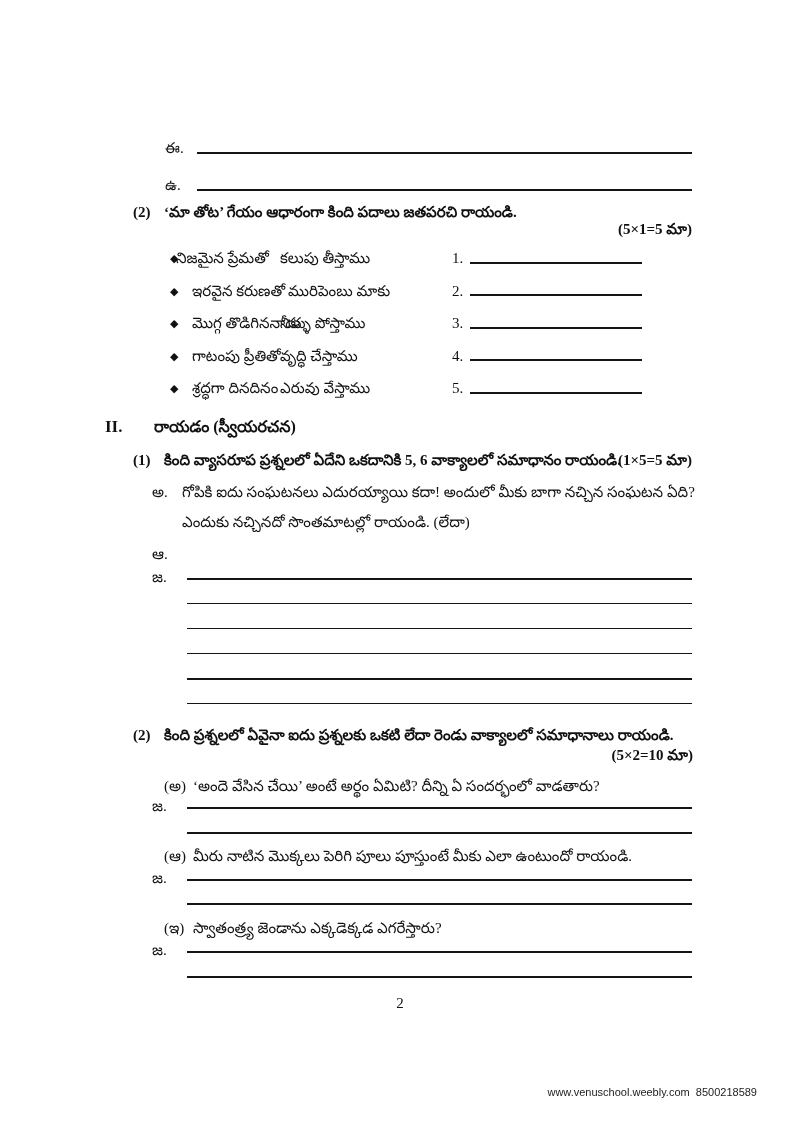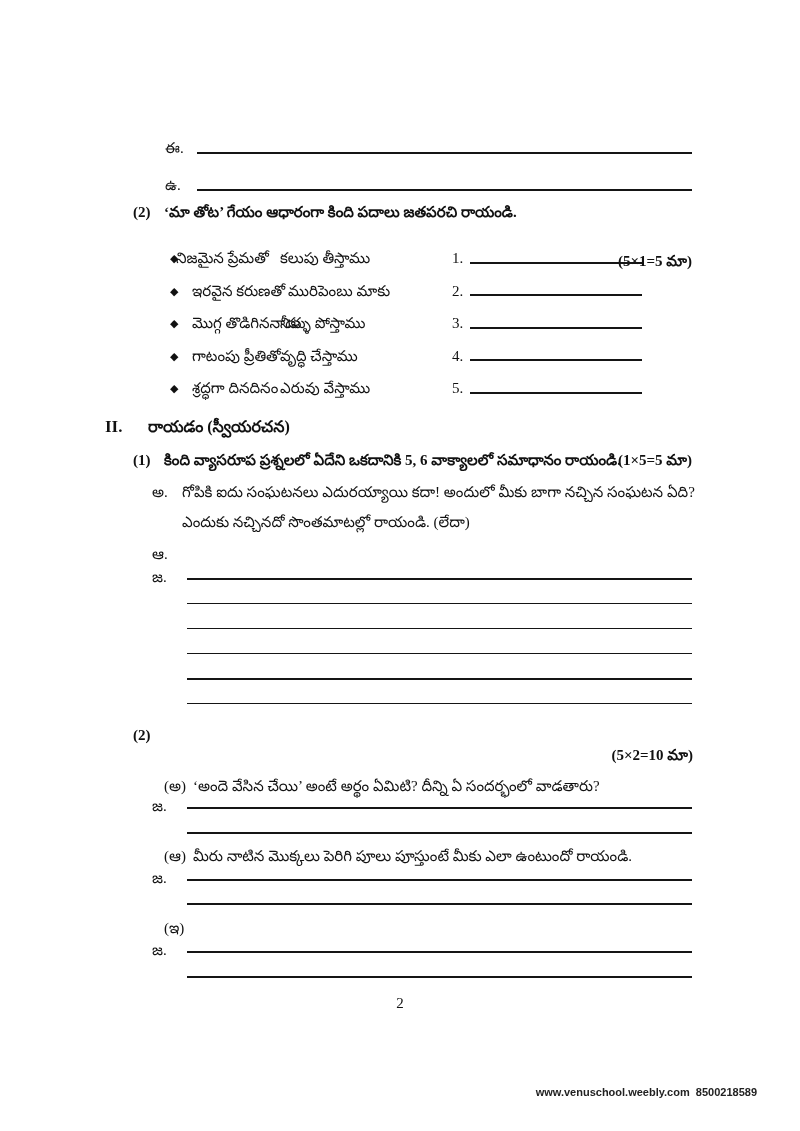--- a/index.html
+++ b/index.html
@@ -21,21 +21,21 @@
 <div class="page">
 
   <span class="abs t" style="left:165px;top:139px;">ఈ.</span>
   <div class="abs line" style="left:197px;top:152px;width:495px;"></div>
 
   <span class="abs t" style="left:165px;top:176px;">ఉ.</span>
   <div class="abs line" style="left:197px;top:189px;width:495px;"></div>
 
   <span class="abs t b" style="left:133px;top:203px;">(2)</span>
   <span class="abs t b" style="left:164px;top:203px;">‘మా తోట’ గేయం ఆధారంగా కింది పదాలు జతపరచి రాయండి.</span>
-  <span class="abs t b right" style="right:108px;top:220px;margin-top:32px;">(5×1=5 మా)</span>
+  <span class="abs t b right" style="right:108px;top:220px;">(5×1=5 మా)</span>
 
   <span class="abs t bullet" style="left:170px;top:252px;">◆</span>
   <span class="abs t" style="left:176px;top:249px;">నిజమైన ప్రేమతో</span>
   <span class="abs t" style="left:280px;top:249px;">కలుపు తీస్తాము</span>
   <span class="abs t" style="left:452px;top:249px;">1.</span>
   <div class="abs line" style="left:470px;top:262px;width:172px;"></div>
 
   <span class="abs t bullet" style="left:170px;top:285px;">◆</span>
   <span class="abs t" style="left:192px;top:282px;">ఇరవైన కరుణతో</span>
   <span class="abs t" style="left:280px;top:282px;padding-left:8px;">మురిపెంబు మాకు</span>
@@ -54,57 +54,59 @@
   <span class="abs t" style="left:452px;top:347px;">4.</span>
   <div class="abs line" style="left:470px;top:359px;width:172px;"></div>
 
   <span class="abs t bullet" style="left:170px;top:382px;">◆</span>
   <span class="abs t" style="left:192px;top:379px;">శ్రద్ధగా దినదినం</span>
   <span class="abs t" style="left:280px;top:379px;">ఎరువు వేస్తాము</span>
   <span class="abs t" style="left:452px;top:379px;">5.</span>
   <div class="abs line" style="left:470px;top:392px;width:172px;"></div>
 
   <span class="abs t b" style="left:105px;top:416px;font-size:17px;text-align:center;">II.</span>
-  <span class="abs t b" style="left:148px;top:417px;font-size:16px;">రాయడం (స్వీయరచన)</span>
+  <span class="abs t b" style="left:154px;top:417px;font-size:16px;">రాయడం (స్వీయరచన)</span>
 
   <span class="abs t b" style="left:133px;top:451px;">(1)</span>
   <span class="abs t b" style="left:164px;top:451px;">కింది వ్యాసరూప ప్రశ్నలలో ఏదేని ఒకదానికి 5, 6 వాక్యాలలో సమాధానం రాయండి.</span>
   <span class="abs t b right" style="right:108px;top:451px;">(1×5=5 మా)</span>
 
   <span class="abs t" style="left:152px;top:483px;">అ.</span>
   <span class="abs t" style="left:182px;top:483px;">గోపికి ఐదు సంఘటనలు ఎదురయ్యాయి కదా! అందులో మీకు బాగా నచ్చిన సంఘటన ఏది?</span>
   <span class="abs t" style="left:182px;top:513px;">ఎందుకు నచ్చినదో సొంతమాటల్లో రాయండి.    (లేదా)</span>
 
   <span class="abs t" style="left:152px;top:545px;">ఆ.</span>
 
   <span class="abs t" style="left:152px;top:568px;">జ.</span>
   <div class="abs line" style="left:187px;top:578px;width:505px;"></div>
   <div class="abs line thin" style="left:187px;top:603px;width:505px;"></div>
   <div class="abs line thin" style="left:187px;top:628px;width:505px;"></div>
   <div class="abs line thin" style="left:187px;top:653px;width:505px;"></div>
   <div class="abs line" style="left:187px;top:678px;width:505px;"></div>
   <div class="abs line thin" style="left:187px;top:703px;width:505px;"></div>
 
   <span class="abs t b" style="left:133px;top:726px;">(2)</span>
+  <span class="abs t b" style="left:164px;top:726px;">కింది ప్రశ్నలలో ఏవైనా ఐదు ప్రశ్నలకు ఒకటి లేదా రెండు వాక్యాలలో సమాధానాలు రాయండి.</span>
   <span class="abs t b right" style="right:107px;top:746px;">(5×2=10 మా)</span>
 
   <span class="abs t" style="left:164px;top:777px;">(అ)</span>
   <span class="abs t" style="left:193px;top:777px;">‘అందె వేసిన చేయి’ అంటే అర్థం ఏమిటి? దీన్ని ఏ సందర్భంలో వాడతారు?</span>
   <span class="abs t" style="left:152px;top:797px;">జ.</span>
   <div class="abs line" style="left:187px;top:807px;width:505px;"></div>
   <div class="abs line" style="left:187px;top:832px;width:505px;"></div>
 
   <span class="abs t" style="left:164px;top:847px;">(ఆ)</span>
   <span class="abs t" style="left:193px;top:847px;">మీరు నాటిన మొక్కలు పెరిగి పూలు పూస్తుంటే మీకు ఎలా ఉంటుందో రాయండి.</span>
   <span class="abs t" style="left:152px;top:869px;">జ.</span>
   <div class="abs line" style="left:187px;top:879px;width:505px;"></div>
   <div class="abs line" style="left:187px;top:903px;width:505px;"></div>
 
   <span class="abs t" style="left:164px;top:919px;">(ఇ)</span>
+  <span class="abs t" style="left:193px;top:919px;">స్వాతంత్ర్య జెండాను ఎక్కడెక్కడ ఎగరేస్తారు?</span>
   <span class="abs t" style="left:152px;top:941px;">జ.</span>
   <div class="abs line" style="left:187px;top:951px;width:505px;"></div>
   <div class="abs line" style="left:187px;top:976px;width:505px;"></div>
 
   <span class="abs t center" style="top:994px;">2</span>
 
-  <span class="abs sans" style="right:43px;top:1086px;font-weight:bold;">www.venuschool.weebly.com  8500218589</span>
+  <span class="abs sans" style="right:43px;top:1086px;">www.venuschool.weebly.com  8500218589</span>
 
 </div>
 
 </body></html>

